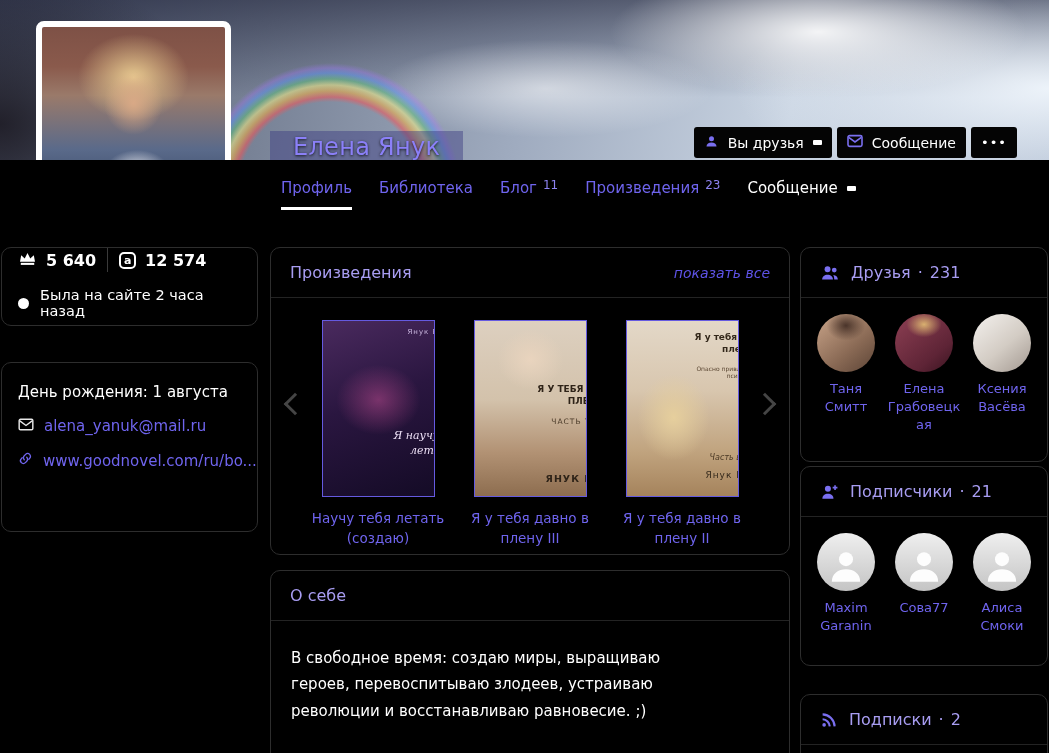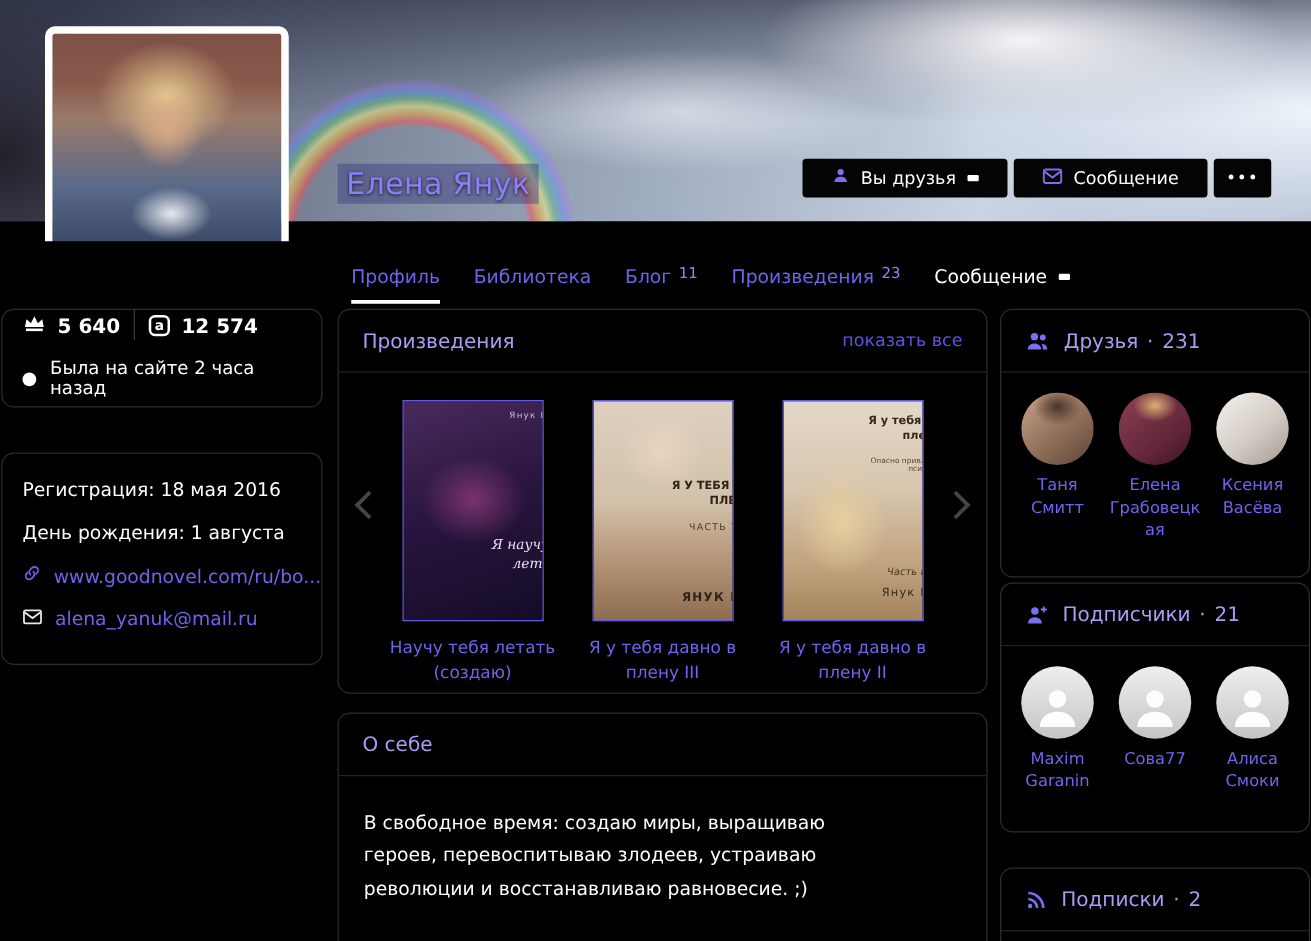--- a/index.html
+++ b/index.html
@@ -26,34 +26,34 @@
     background:
       radial-gradient(ellipse 46px 30px at 52% 80%, #e8eaf0, transparent 70%),
       radial-gradient(ellipse 42px 46px at 50% 42%, #d9a986, transparent 70%),
       radial-gradient(ellipse 74px 58px at 50% 28%, #e7c98f, transparent 75%),
       linear-gradient(to bottom, #7e5146 0%, #8a5a4c 22%, #9a7a6a 38%, #5a6a8a 68%, #32415e 100%);
   }
 
   .profile-name {
     position:absolute; left:270px; top:131px;
     font-size:24px; color:#8b80f8; background:rgba(58,58,128,.45);
-    padding:2px 7px; text-shadow:0 1px 3px rgba(0,0,0,.8); letter-spacing:.3px;
+    padding:2px 23px; text-shadow:0 1px 3px rgba(0,0,0,.8); letter-spacing:.3px;
   }
 
   .top-actions { position:absolute; top:127px; right:32px; display:flex; gap:5px; }
   .btn {
     background:#040404; color:#fff; border-radius:3px; height:31px;
-    display:flex; align-items:center; gap:9px; padding:0 23px; font-size:14px; cursor:pointer;
+    display:flex; align-items:center; gap:9px; padding:0 10px; font-size:14px; cursor:pointer;
   }
   .btn.more-btn { padding:0 10px; font-size:13px; letter-spacing:1px; }
   .caret-sq { width:9px; height:5px; background:#fff; border-radius:1px; display:inline-block; }
 
   
   .nav {
-    position:absolute; top:193px; left:0; width:100%; height:56px; background:#000;
+    position:absolute; top:160px; left:0; width:100%; height:56px; background:#000;
     display:flex; align-items:center; gap:27px; padding-left:281px;
   }
   .tab { position:relative; height:100%; display:flex; align-items:center; gap:6px; color:#6f64ee; font-size:15px; cursor:pointer; }
   .tab.active::after { content:""; position:absolute; left:0; right:0; bottom:6px; height:3px; background:#fff; }
   .tab-count { font-size:12px; color:#8d83f2; margin-top:-6px; }
   .tab-count:empty { display:none; }
   .tab.more-tab { color:#fff; gap:9px; }
 
   
   .panel { position:absolute; background:#000; border:1px solid #2d2d2d; border-radius:10px; }
@@ -70,21 +70,21 @@
   .status-row { margin-top:15px; display:flex; align-items:center; gap:11px; color:#fff; font-size:14.5px; }
   .online-dot { width:11px; height:11px; border-radius:50%; background:#fff; flex:0 0 auto; }
   .a-icon { width:17px; height:17px; border:2px solid #fff; border-radius:5px; display:flex; align-items:center; justify-content:center; font-size:11px; font-weight:bold; color:#fff; }
 
   #panel-info { left:1px; top:362px; width:257px; height:170px; padding:20px 16px; display:flex; flex-direction:column; gap:16px; }
   .info-row { color:#fff; font-size:15px; display:flex; align-items:center; gap:10px; }
   .info-link { color:#6f64ee; cursor:pointer; text-decoration:none; }
 
   
   #panel-works { left:270px; top:247px; width:520px; height:308px; }
-  .link-showall { color:#5e53e8; font-size:14px; margin-left:auto; cursor:pointer; }
+  .link-showall { color:#5e53e8; font-size:14px; margin-left:auto; cursor:pointer;font-style:italic; }
   .carousel { position:relative; display:flex; justify-content:center; gap:12px; padding-top:22px; }
   .chev { position:absolute; top:98px; width:16px; height:16px; border-left:3px solid #454545; border-bottom:3px solid #454545; cursor:pointer; }
   .chev-left { left:16px; transform:rotate(45deg); }
   .chev-right { right:16px; transform:rotate(225deg); }
   .book { width:140px; text-align:center; cursor:pointer; }
   .bcover { width:113px; height:177px; margin:0 auto; border:1px solid #655ae0; position:relative; overflow:hidden; }
   .book-caption { margin-top:12px; color:#6f64ee; font-size:13.5px; line-height:1.45; }
 
   .bcover.c1 { background:
       radial-gradient(ellipse 60px 50px at 50% 45%, rgba(200,80,150,.5), transparent 70%),
@@ -212,42 +212,39 @@
       </div>
     </div>
     <div class="status-row">
       <span class="online-dot"></span>
       <span>Была на сайте 2 часа назад</span>
     </div>
   </div>
 
   <div class="panel" id="panel-info">
     <div class="info-row">
-      <span>Регистрация: 18 мая 2016</span>
+      <span>День рождения: 1 августа</span>
     </div>
     <div class="info-row">
-      <span>День рождения: 1 августа</span>
+      <span>
+        <svg width="16" height="13" viewBox="0 0 24 20">
+            <rect x="1.5" y="2" width="21" height="16" rx="2" fill="none" stroke="#e8e8e8" stroke-width="2.2"></rect>
+            <path d="M2.5 4.5 12 11.5 21.5 4.5" fill="none" stroke="#e8e8e8" stroke-width="2.2"></path>
+          </svg>
+      </span>
+      <span class="info-link">alena_yanuk@mail.ru</span>
     </div>
     <div class="info-row">
       <span>
         <svg width="15" height="15" viewBox="0 0 24 24" fill="none" stroke="#6f64ee" stroke-width="2.2" stroke-linecap="round">
             <path d="M10 14a4.5 4.5 0 0 1 0-6.4l2.2-2.2a4.5 4.5 0 0 1 6.4 6.4l-1.3 1.3"></path>
             <path d="M14 10a4.5 4.5 0 0 1 0 6.4l-2.2 2.2a4.5 4.5 0 0 1-6.4-6.4l1.3-1.3"></path>
           </svg>
       </span>
       <span class="info-link">www.goodnovel.com/ru/bo...</span>
-    </div>
-    <div class="info-row">
-      <span>
-        <svg width="16" height="13" viewBox="0 0 24 20">
-            <rect x="1.5" y="2" width="21" height="16" rx="2" fill="none" stroke="#e8e8e8" stroke-width="2.2"></rect>
-            <path d="M2.5 4.5 12 11.5 21.5 4.5" fill="none" stroke="#e8e8e8" stroke-width="2.2"></path>
-          </svg>
-      </span>
-      <span class="info-link">alena_yanuk@mail.ru</span>
     </div>
   </div>
 
   <div class="panel" id="panel-works">
     <div class="panel-head">
       <span class="panel-title">Произведения</span>
       <span class="link-showall">показать все</span>
     </div>
     <div class="carousel">
       <div class="chev chev-left"></div>

